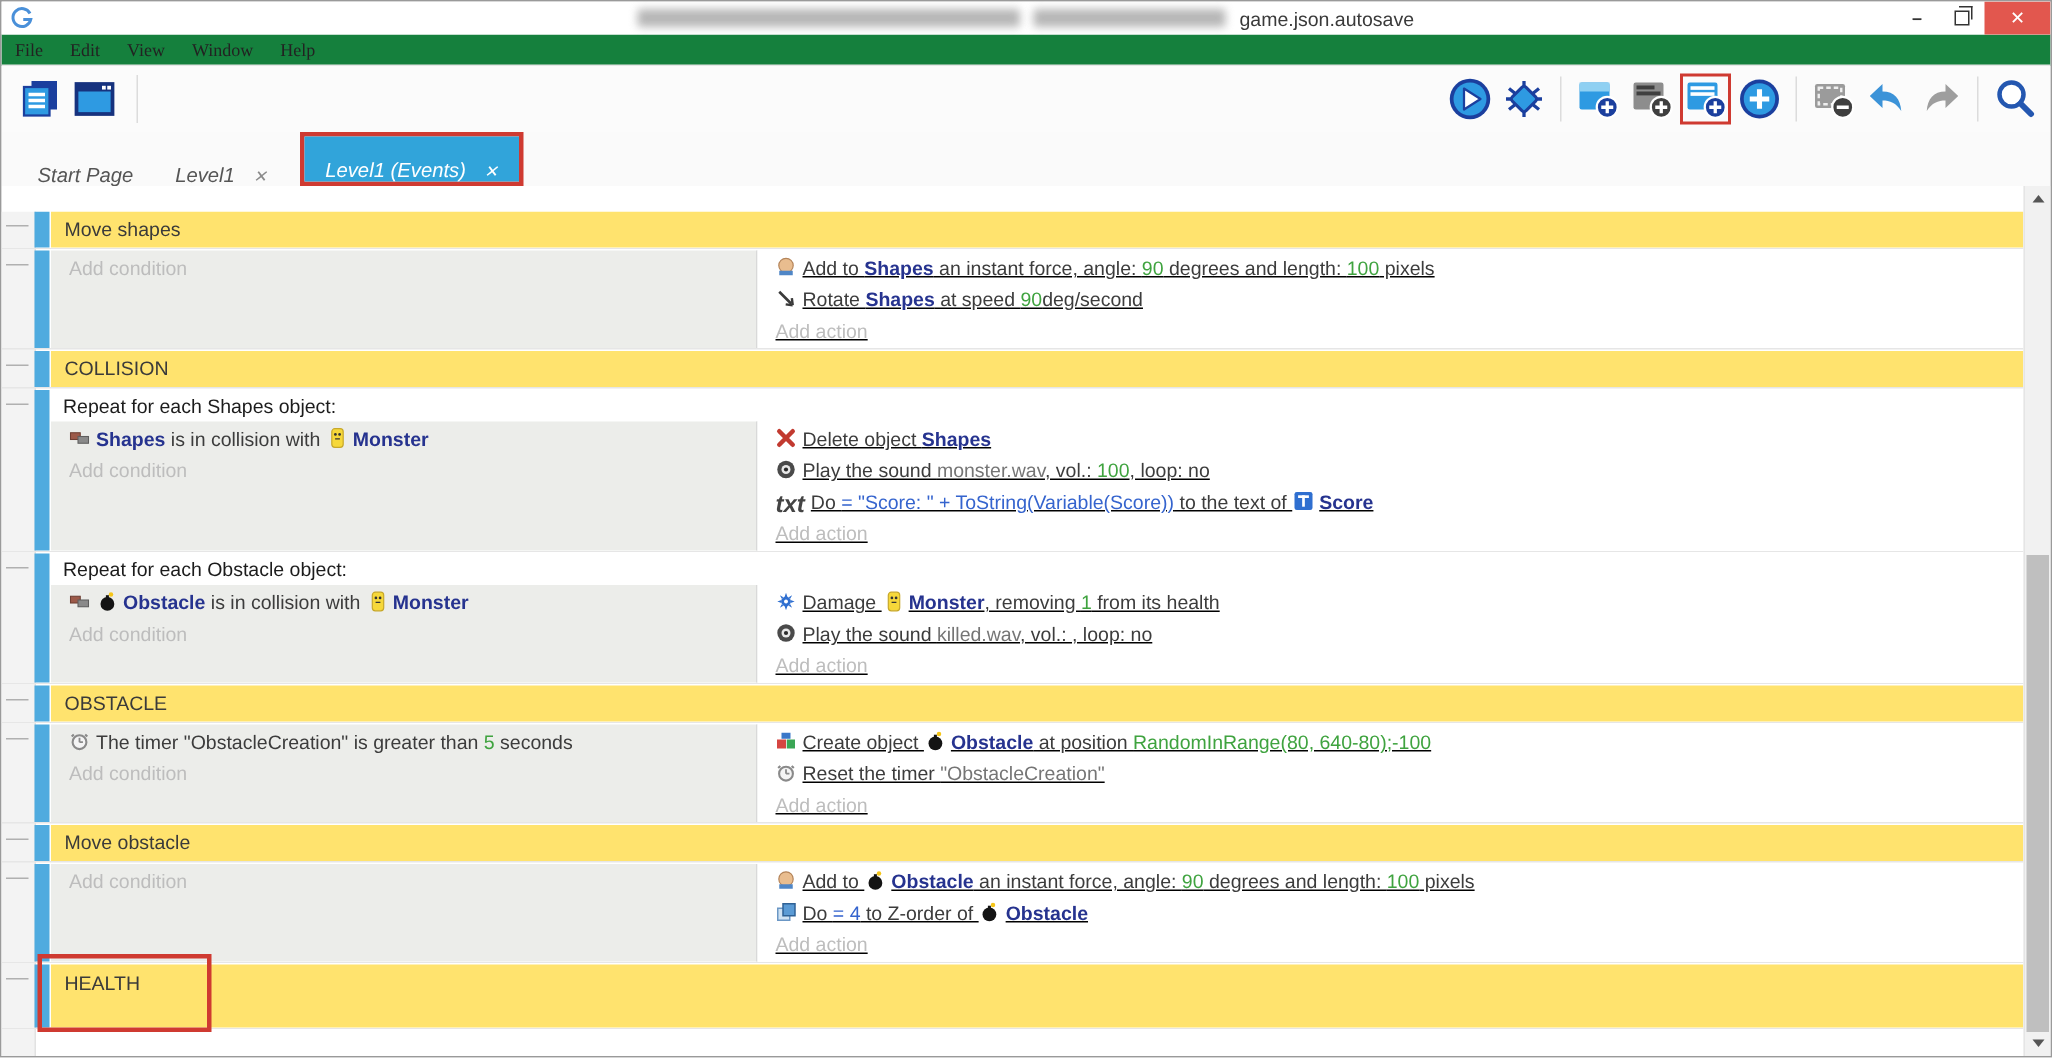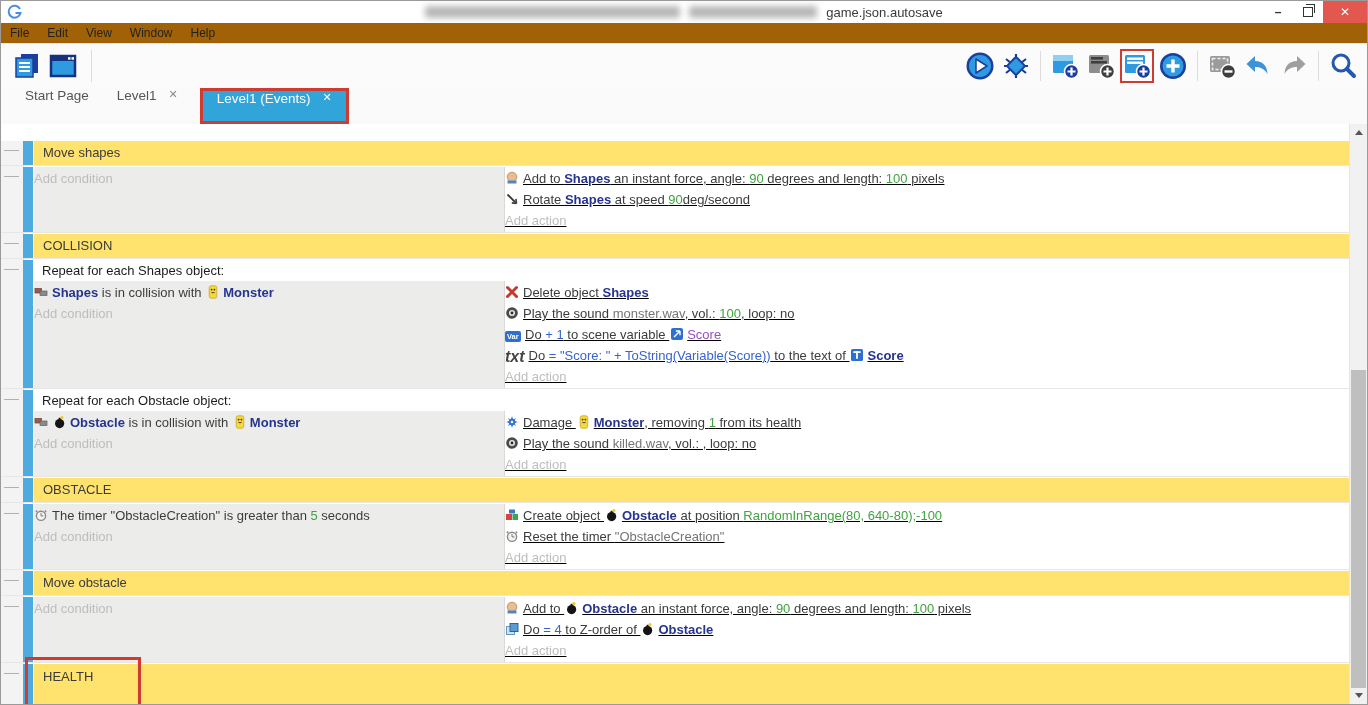--- a/index.html
+++ b/index.html
@@ -13,55 +13,55 @@
   .redact.r1{width:255px;}
   .redact.r2{width:128px;}
   .title-text{font-size:13px;color:#3a3a3a;white-space:nowrap;}
   .winbtns{margin-left:auto;display:flex;height:22px;position:relative;z-index:2;}
   .wbtn{width:30px;height:22px;display:flex;align-items:center;justify-content:center;color:#333;font-size:12px;cursor:default;}
   .wbtn.min{font-weight:bold;}
   .restore-glyph{width:8px;height:8px;border:1px solid #333;position:relative;background:#fff;}
   .restore-glyph:before{content:"";position:absolute;left:2px;top:-4px;width:8px;height:8px;border:1px solid #333;border-bottom:none;border-left:none;}
   .wbtn.close{width:44px;background:#e2574e;color:#fff;font-size:12px;}
   
-  .menubar{height:20px;background:#a16207;border-bottom:1px solid #e6e6e6;display:flex;align-items:center;flex:0 0 auto;}
+  .menubar{height:20px;background:#15803d;border-bottom:1px solid #e6e6e6;display:flex;align-items:center;flex:0 0 auto;font-family:Liberation Serif, serif;}
   .menu-item{padding:0 9px;font-size:12px;color:#222;line-height:20px;}
   
   .toolbar{height:44px;background:#fbfbfb;display:flex;align-items:center;flex:0 0 auto;}
   .tgroup{display:flex;align-items:center;}
   .tgroup.left{margin-left:8px;}
   .tgroup.right{margin-left:auto;margin-right:6px;}
   .tbtn{width:34px;height:34px;display:flex;align-items:center;justify-content:center;margin:0 1px;box-sizing:border-box;}
   .tbtn svg{width:30px;height:30px;display:block;}
   .tbtn.red-outline{border:2px solid #cf3a31;}
   .tsep{width:1px;height:30px;background:#dcdcdc;margin:0 6px;}
   .lsep{width:1px;height:32px;background:#dcdcdc;margin-left:10px;}
   
   .tabbar{height:36px;background:#fafafa;display:flex;align-items:stretch;flex:0 0 auto;padding-left:10px;}
-  .tab{display:flex;align-items:flex-start;gap:12px;padding:0 14px;color:#555;font-size:13.5px;white-space:nowrap;}
+  .tab{display:flex;align-items:flex-end;gap:12px;padding:0 14px;color:#555;font-size:13.5px;white-space:nowrap;font-style:italic;}
   .tab .tab-close{color:#8a8a8a;font-size:11px;}
   .tab.active{background:#31a4da;color:#fff;}
   .tab.active .tab-close{color:#fff;}
   .tab-red{box-sizing:border-box;border:3px solid #cf3a31;display:flex;align-items:stretch;margin-left:8px;}
   
   .events-wrap{flex:1 1 auto;display:flex;overflow:hidden;background:#fff;}
   .events{flex:1 1 auto;position:relative;overflow:hidden;background:#fff;margin-top:17px;}
   .events:before{content:"";position:absolute;left:0;top:0;bottom:0;width:22px;background:#f3f3f3;border-right:1px solid #e2e2e2;}
   .block{display:flex;margin-bottom:2px;position:relative;box-shadow:0 1px 0 #e6e6e6;}
   .gutter{width:22px;flex:0 0 auto;position:relative;}
   .tick{position:absolute;left:3px;top:9px;width:15px;height:1px;background:#b0b0b0;}
   .selbar{width:10px;flex:0 0 auto;background:#4fabdf;margin-right:1px;}
   .body{flex:1 1 auto;min-width:0;}
   .comment{height:24px;line-height:24px;background:#ffe36e;color:#3a3a3a;font-size:13px;padding-left:9px;}
   .block:last-child .comment{height:42px;line-height:26px;}
   .rep-header{height:21px;line-height:21px;font-size:13px;color:#1c1c1c;padding-left:8px;background:#fff;}
   .ev-row{display:flex;}
   .cond-col{width:470px;flex:0 0 auto;background:#ecedea;border-right:1px solid #d9d9d9;padding:1px 0;}
   .act-col{flex:1 1 auto;background:#fff;padding:1px 0;min-width:0;text-decoration:underline;}
-  .line{height:21px;line-height:21px;font-size:13px;color:#3c3c3c;padding-left:0;white-space:nowrap;overflow:hidden;}
+  .line{height:21px;line-height:21px;font-size:13px;color:#3c3c3c;padding-left:12px;white-space:nowrap;overflow:hidden;}
   .line.muted{color:#bdbdbd;}
   .sg-p{color:#3c3c3c;} .sg-o{color:#26338f;font-weight:bold;} .sg-n{color:#3fa33f;}
   .sg-e{color:#3564ce;} .sg-v{color:#9b4fc0;} .sg-f{color:#757575;}
   .icn{display:inline-block;width:14px;height:14px;vertical-align:-2px;margin-right:4px;}
   .icn svg{width:100%;height:100%;display:block;}
   .icn.seg-icn{margin:0 3px 0 1px;}
   .icn.wide{width:auto;min-width:16px;}
   .bdgv{display:inline-block;background:#2f6fd0;color:#fff;font-size:7.5px;font-weight:bold;border-radius:2px;padding:1px 2px;line-height:9px;vertical-align:2px;}
   .bdgt{display:inline-block;color:#444;font-size:16px;font-style:italic;font-weight:bold;vertical-align:0;}
   .health-red{position:absolute;left:24px;top:-7px;width:110px;height:46px;border:3px solid #cf3a31;z-index:5;}
@@ -286,24 +286,20 @@
               </div>
               <div class="act-col">
                 <div class="line"><span class="icn"><svg viewBox="0 0 14 14">
                       <path d="M2.5 2.5 L11.5 11.5 M11.5 2.5 L2.5 11.5" stroke="#c23a30" stroke-width="3" stroke-linecap="round"></path>
                     </svg></span><span class="sg-p">Delete object </span><span class="sg-o">Shapes</span></div>
                 <div class="line"><span class="icn"><svg viewBox="0 0 14 14">
                       <circle cx="7" cy="7" r="5.8" fill="#4a4a4a"></circle>
                       <circle cx="7" cy="7" r="3" fill="#e8e8e8"></circle>
                       <circle cx="7" cy="7" r="1.4" fill="#2a2a2a"></circle>
                     </svg></span><span class="sg-p">Play the sound </span><span class="sg-f">monster.wav</span><span class="sg-p">, vol.: </span><span class="sg-n">100</span><span class="sg-p">, loop: no</span></div>
-                <div class="line"><span class="icn wide"><span class="bdgv">Var</span></span><span class="sg-p">Do </span><span class="sg-e">+ 1</span><span class="sg-p"> to scene variable </span><span class="icn seg-icn"><svg viewBox="0 0 14 14">
-                      <rect x="1" y="1" width="12" height="12" rx="2" fill="#2f6fd0"></rect>
-                      <path d="M4 10 L10 4 M10 4 H5.8 M10 4 V8.2" stroke="#fff" stroke-width="1.4" fill="none"></path>
-                    </svg></span><span class="sg-v">Score</span></div>
                 <div class="line"><span class="icn wide"><span class="bdgt">txt</span></span><span class="sg-p">Do </span><span class="sg-e">= "Score: " + ToString(Variable(Score))</span><span class="sg-p"> to the text of </span><span class="icn seg-icn"><svg viewBox="0 0 14 14">
                       <rect x="1" y="1" width="12" height="12" rx="1.5" fill="#2f6fd0"></rect>
                       <rect x="3.4" y="3.2" width="7.2" height="1.8" fill="#fff"></rect>
                       <rect x="6.1" y="3.2" width="1.8" height="7.6" fill="#fff"></rect>
                     </svg></span><span class="sg-o">Score</span></div>
                 <div class="line muted">Add action</div>
               </div>
             </div>
           </div>
         </div>

